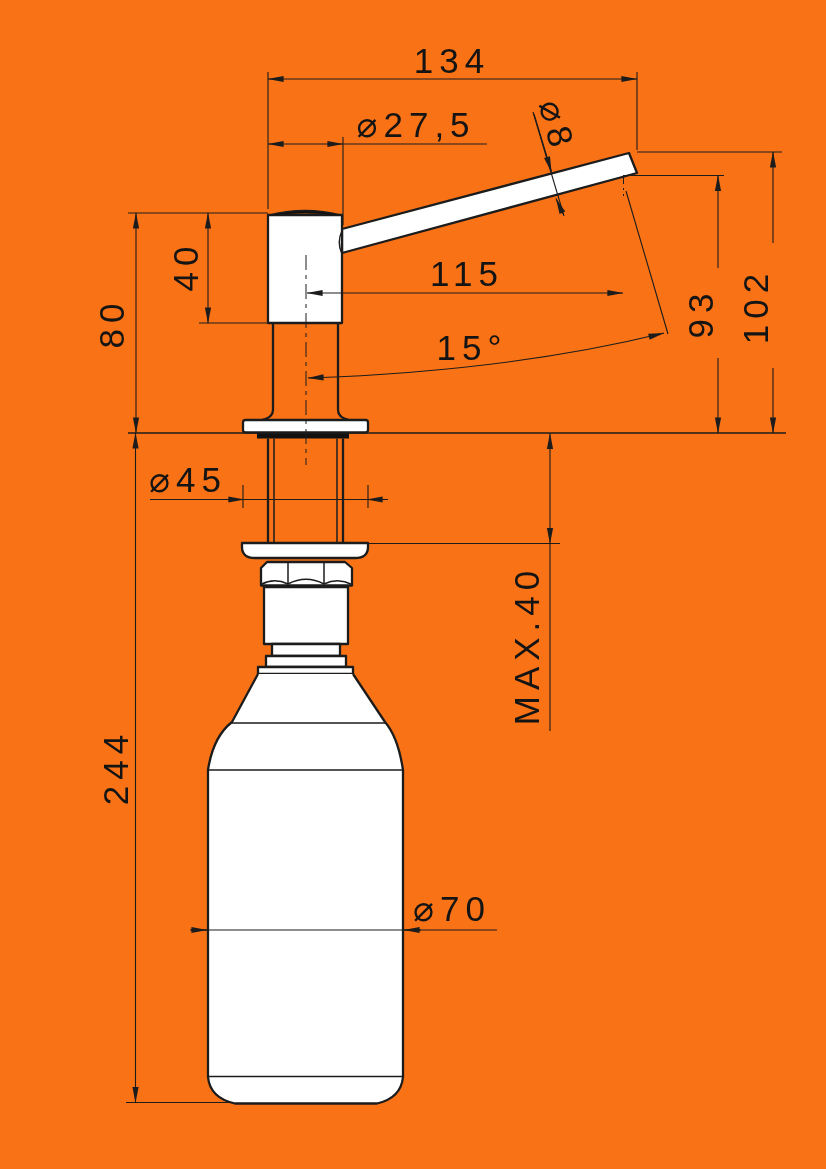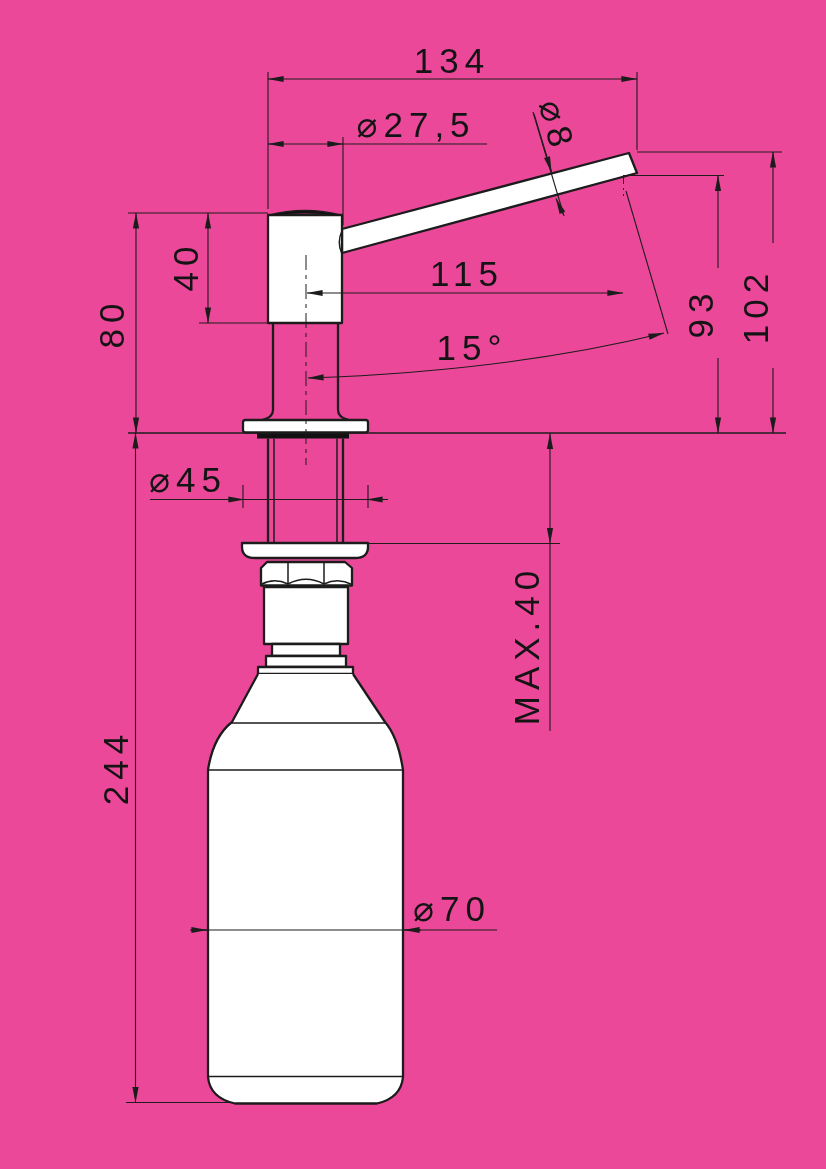--- a/index.html
+++ b/index.html
@@ -1,16 +1,16 @@
 <!DOCTYPE html>
 <html><head>
 <meta charset="utf-8">
 <style>
   html,body{margin:0;padding:0;background:#ffffff;}
-  .stage{position:relative;width:826px;height:1169px;background:#ec4899;overflow:hidden;
+  .stage{position:relative;width:826px;height:1169px;background:#f97316;overflow:hidden;
          font-family:"Liberation Sans","DejaVu Sans",sans-serif;}
   svg{display:block}
   
   .p  {stroke:#1c1c1c;stroke-width:2.3;fill:none;stroke-linejoin:round;}
   .pw {stroke:#1c1c1c;stroke-width:2.3;fill:#ffffff;stroke-linejoin:round;}
   .d  {stroke:#1c1c1c;stroke-width:1.5;fill:none;}
   
   .dim{stroke:#1c1c1c;stroke-width:1.1;fill:none;}
   .ref{stroke:#1c1c1c;stroke-width:1.3;fill:none;}
   .cl {stroke:#1c1c1c;stroke-width:1;fill:none;stroke-dasharray:15 5 4 5;}

